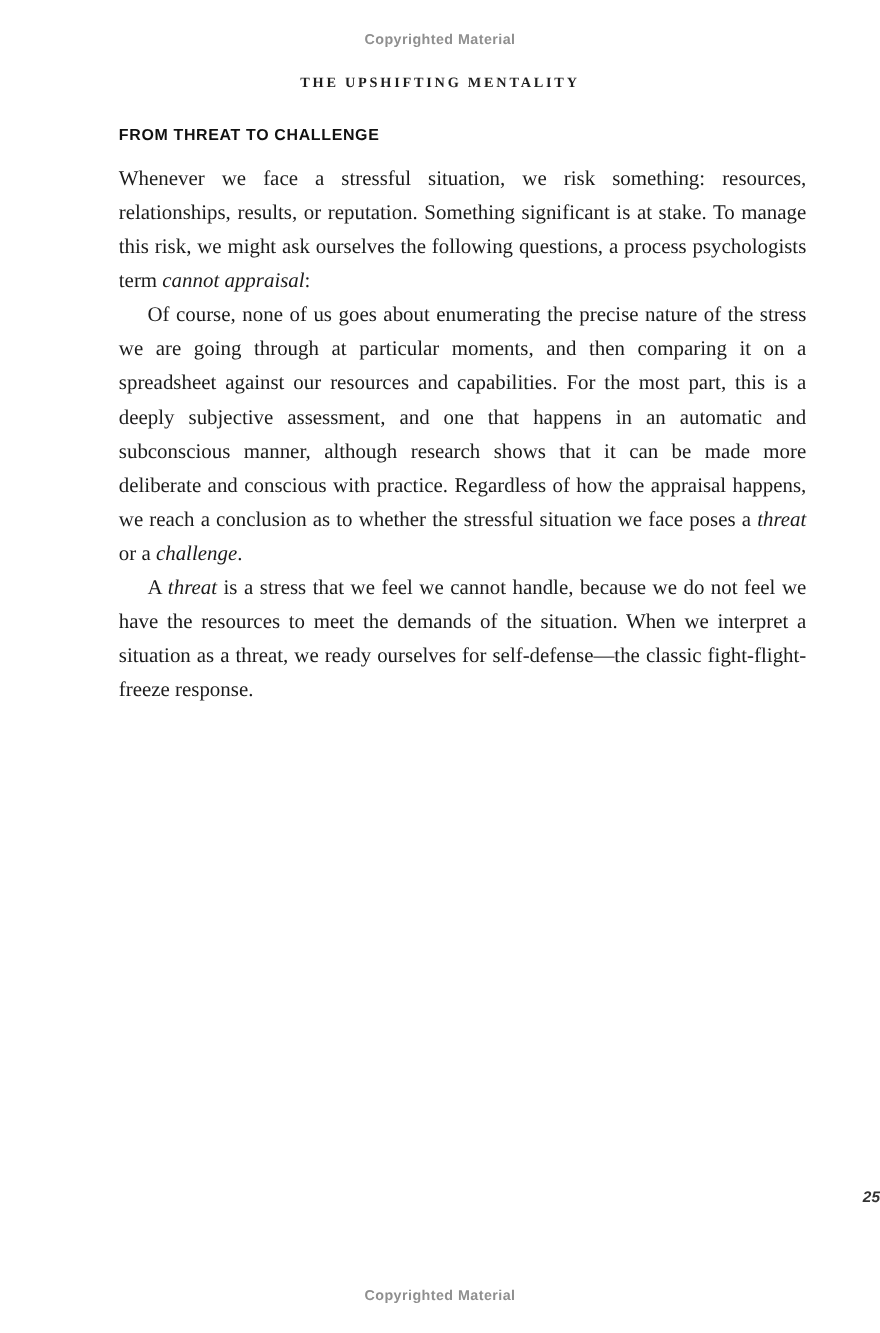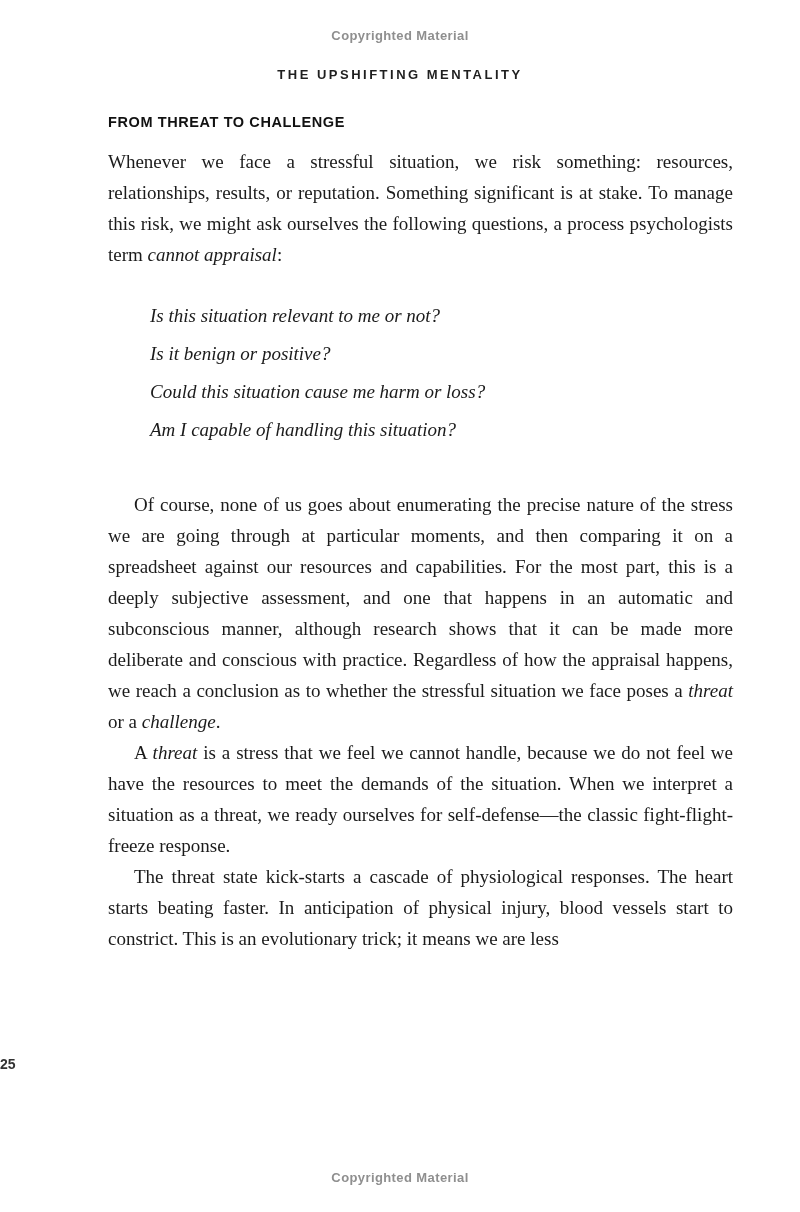--- a/index.html
+++ b/index.html
@@ -19,21 +19,21 @@
     font-family: "Liberation Sans", sans-serif;
     font-size: 13px;
     font-weight: 600;
     color: #8f8f8f;
     letter-spacing: 0.4px;
   }
   .copyright.top { padding-top: 28px; }
   .copyright.bottom { position: absolute; top: 1170px; left: 0; width: 100%; }
   .running-head {
     text-align: center;
-    font-family: Liberation Sans, sans-serif;
+    font-family: Liberation Serif, serif;
     font-size: 13px;
     font-weight: 700;
     letter-spacing: 2.5px;
     color: #1f1f1f;
     margin-top: 24px;
   }
   .content { margin: 32px 67px 0 108px; }
   .section-heading {
     font-family: "Liberation Sans", sans-serif;
     font-size: 14.5px;
@@ -55,58 +55,52 @@
   .quote {
     font-style: italic;
     font-size: 19px;
     line-height: 30px;
     margin-bottom: 8px;
     text-align: left;
     color: #1b1b1b;
   }
   .page-number {
     position: absolute;
-    top: 1056px;
+    top: 1080px;
     left: 0;
     width: 100%;
-    text-align: left;
+    text-align: right;
     font-family: "Liberation Sans", sans-serif;
     font-size: 14px;
     font-weight: 600;
     color: #333333;
+    font-style: italic;
   }
 </style>
 </head>
 <body>
 
 <div class="page">
 
   <div class="copyright top">Copyrighted Material</div>
 
   <div class="running-head">THE UPSHIFTING MENTALITY</div>
 
   <div class="content">
 
     <h2 class="section-heading">FROM THREAT TO CHALLENGE</h2>
 
     <p class="para no-indent"><span>Whenever we face a stressful situation, we risk something: resources, relationships, results, or reputation. Something significant is at stake. To manage this risk, we might ask ourselves the following questions, a process psychologists term </span><em>cannot appraisal</em><span>:</span></p>
 
-    <div class="quote-block">
-      <p class="quote">Is this situation relevant to me or not?</p>
-      <p class="quote">Is it benign or positive?</p>
-      <p class="quote">Could this situation cause me harm or loss?</p>
-      <p class="quote">Am I capable of handling this situation?</p>
-    </div>
 
 
     <p class="para"><span>Of course, none of us goes about enumerating the precise nature of the stress we are going through at particular moments, and then comparing it on a spreadsheet against our resources and capabilities. For the most part, this is a deeply subjective assessment, and one that happens in an automatic and subconscious manner, although research shows that it can be made more deliberate and conscious with practice. Regardless of how the appraisal happens, we reach a conclusion as to whether the stressful situation we face poses a </span><em>threat</em><span> or a </span><em>challenge</em><span>.</span></p>
 
     <p class="para"><span>A </span><em>threat</em><span> is a stress that we feel we cannot handle, because we do not feel we have the resources to meet the demands of the situation. When we interpret a situation as a threat, we ready ourselves for self-defense—the classic fight-flight-freeze response.</span></p>
 
-    <p class="para"><span>The threat state kick-starts a cascade of physiological responses. The heart starts beating faster. In anticipation of physical injury, blood vessels start to constrict. This is an evolutionary trick; it means we are less</span></p>
 
   </div>
 
   <div class="page-number">25</div>
 
   <div class="copyright bottom">Copyrighted Material</div>
 
 </div>
 
 </body></html>

